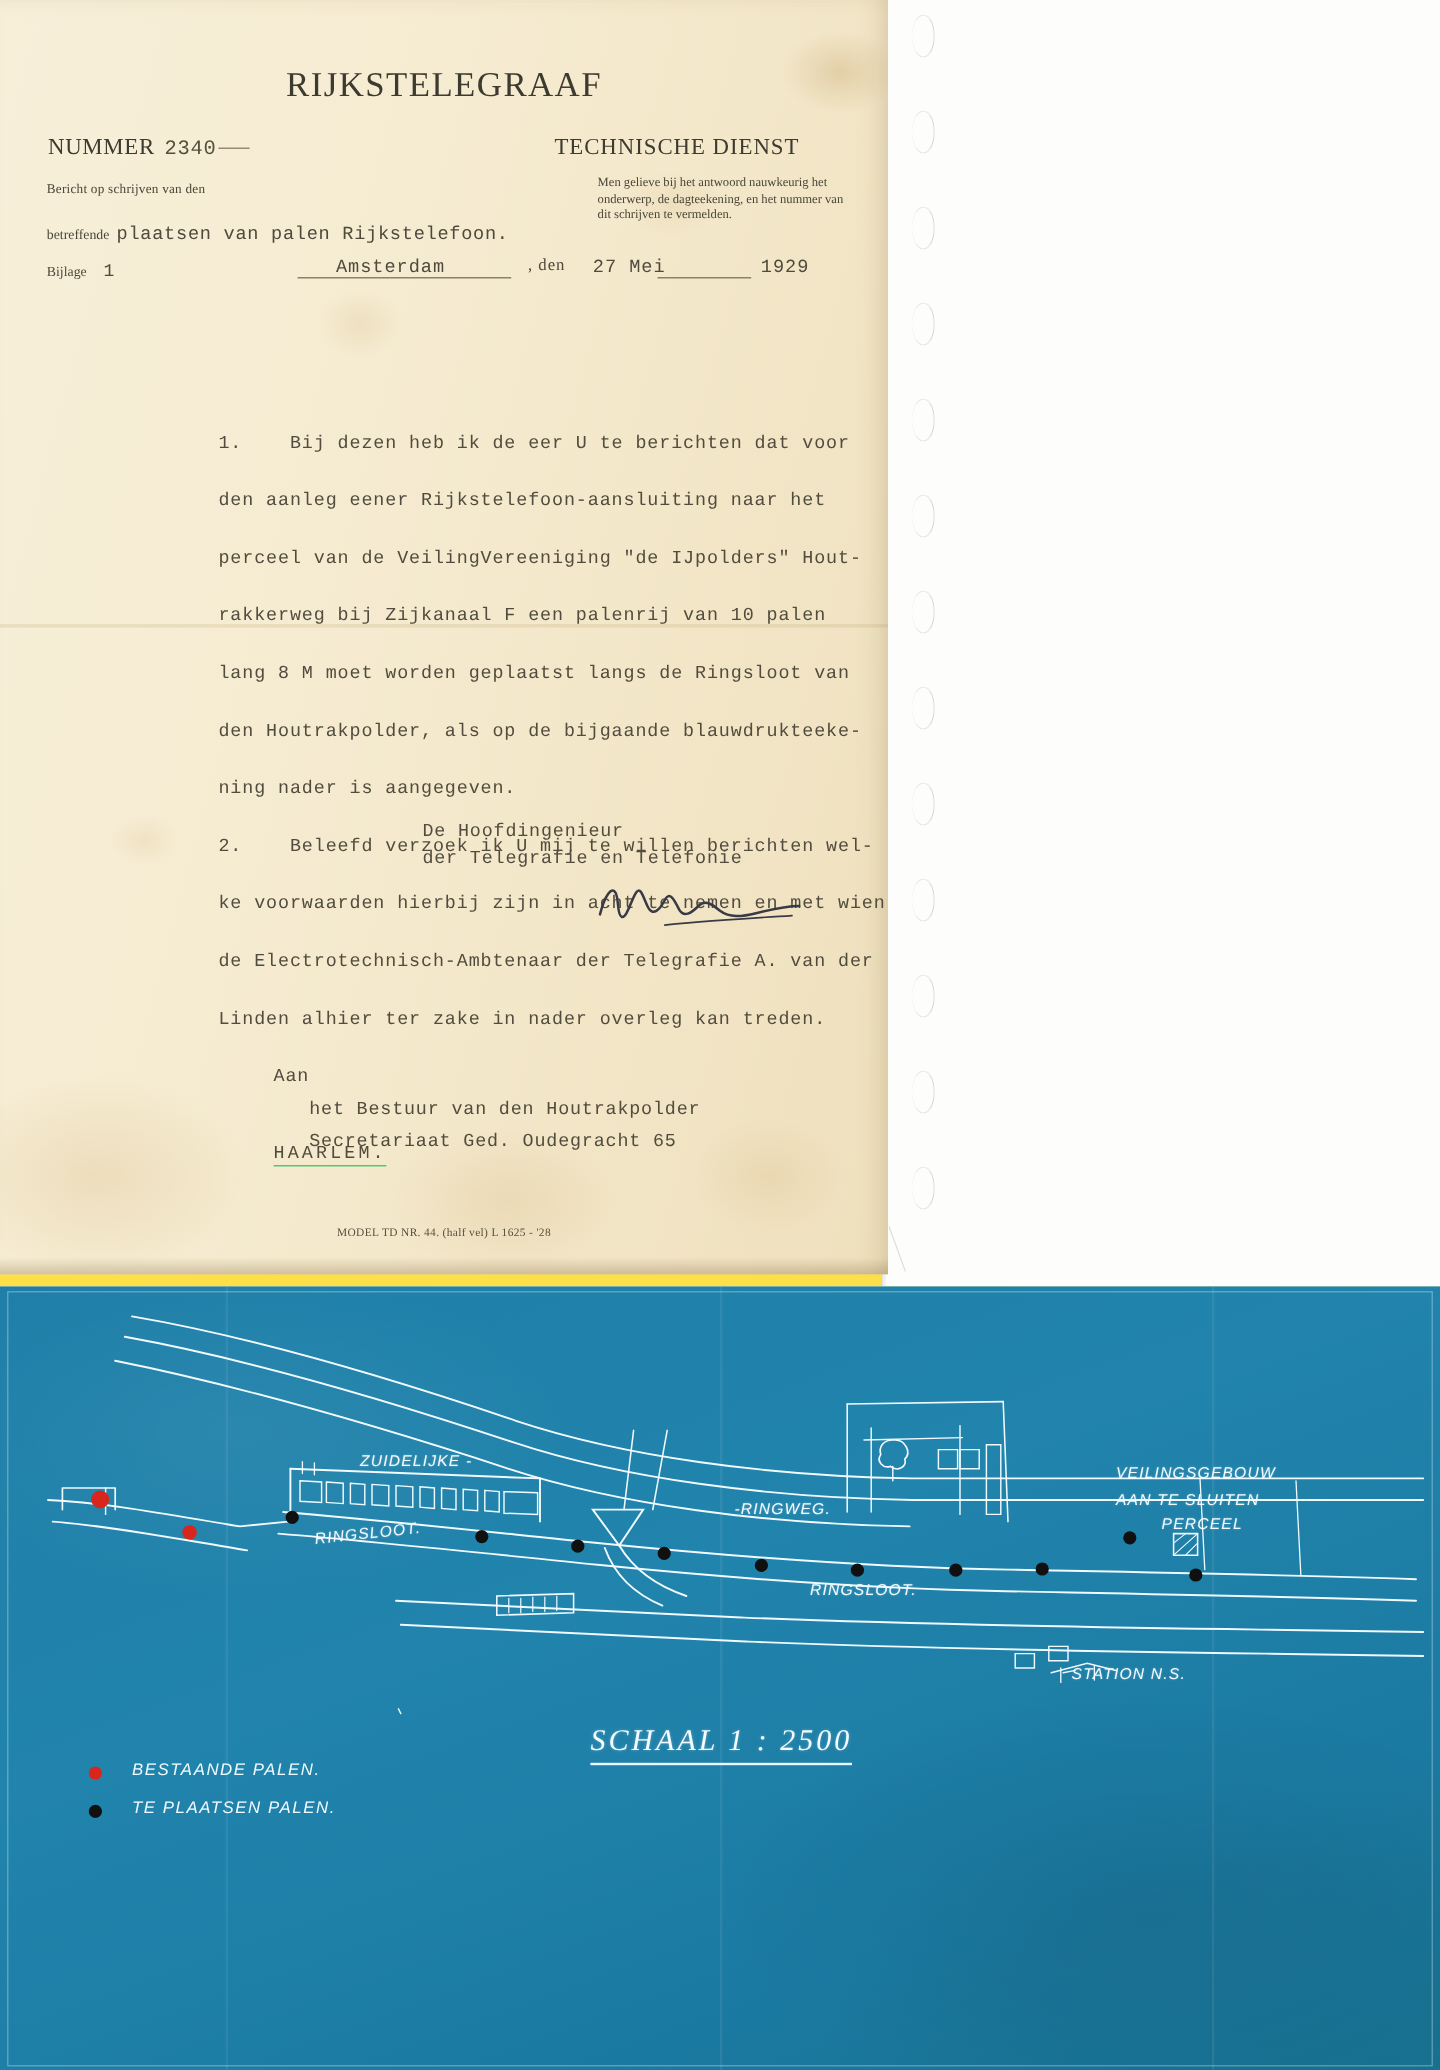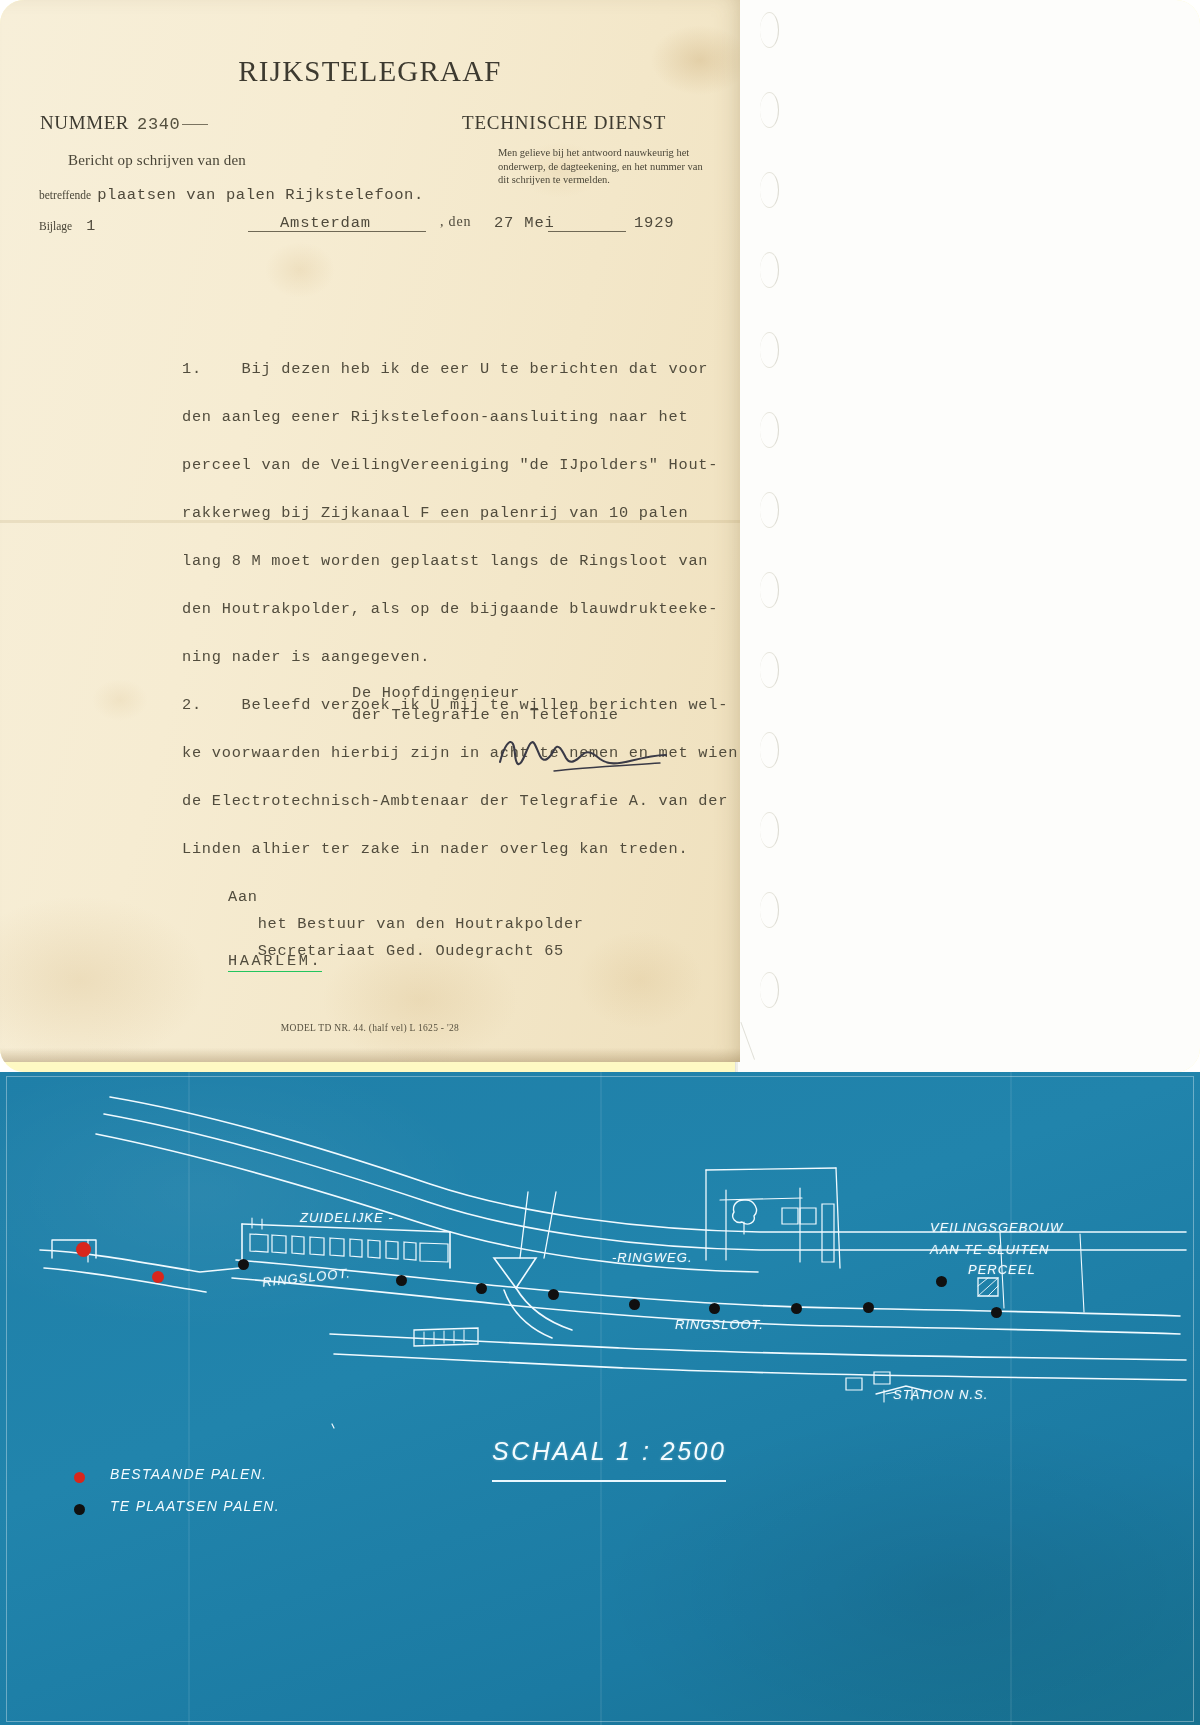--- a/index.html
+++ b/index.html
@@ -13,23 +13,22 @@
     position: relative;
     overflow: hidden;
     font-family: "Liberation Serif", serif;
   }
 
   
   #letter-scan {
     position: absolute;
     left: 0; top: 0;
     width: 1200px; height: 1072px;
-    background: #fef9c3;
+    background: #fde047;
     overflow: hidden;
-    border-radius: 24px;
   }
   
   #sleeve {
     position: absolute;
     left: 735px; top: 0;
     width: 465px; height: 1072px;
     background: #fdfdfb;
     border-left: 1px solid #e3e3dd;
   }
   #sleeve .punch {
@@ -123,21 +122,21 @@
     font-size: 19px; letter-spacing: 0.8px; color: #3d3a30;
   }
   #dienst-note {
     position: absolute; left: 462px; top: 146px; width: 212px;
     font-family: "Liberation Serif", serif;
     font-size: 10.5px; line-height: 13.5px; color: #4a4638; margin-left: 36px;
   }
   #bericht-label {
     position: absolute; left: 39px; top: 152px;
     font-family: "Liberation Serif", serif;
-    font-size: 15px; color: #4a4638; letter-spacing: 0.2px; margin-left: 29px;
+    font-size: 11px; color: #4a4638; letter-spacing: 0.2px;
   }
   #betreffende-row {
     position: absolute; left: 39px; top: 186px;
     font-size: 11.5px; color: #4a4638;
     font-family: "Liberation Serif", serif;
   }
   #betreffende-row .subj {
     font-family: "Liberation Mono", monospace;
     font-size: 15.5px; color: #4f4a3c; margin-left: 6px;
     letter-spacing: 0.6px;
@@ -238,27 +237,27 @@
     color: #f2fbff;
     font-size: 13px;
     letter-spacing: 1px;
     font-style: italic;
     text-shadow: 0 0 2px rgba(255,255,255,0.35);
     white-space: pre;
   }
   #scale-label {
     position: absolute;
     left: 492px; top: 365px;
-    font-family: Liberation Sans, sans-serif;
+    font-family: Liberation Serif, serif;
     font-style: italic;
     font-size: 25px;
     letter-spacing: 2.5px;
     color: #f4fcff;
     border-bottom: 2px solid #eaf8ff;
-    padding-bottom: 14px;
+    padding-bottom: 4px;
     text-shadow: 0 0 3px rgba(255,255,255,0.3);
   }
   .legend-row {
     position: absolute;
     font-family: "Liberation Sans", sans-serif;
     font-style: italic;
     font-size: 14px;
     letter-spacing: 1.3px;
     color: #f2fbff;
   }

